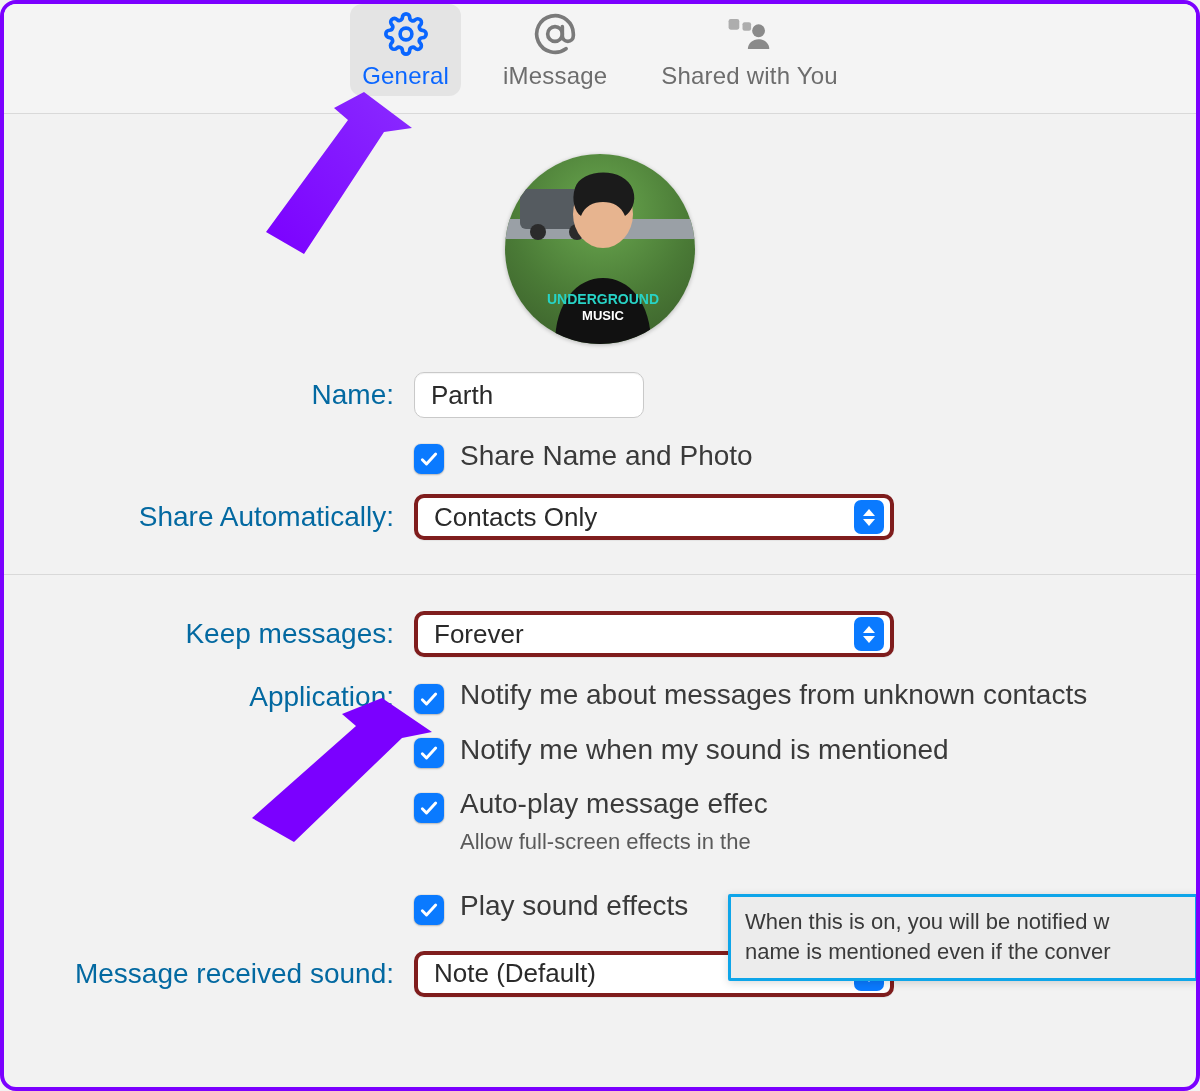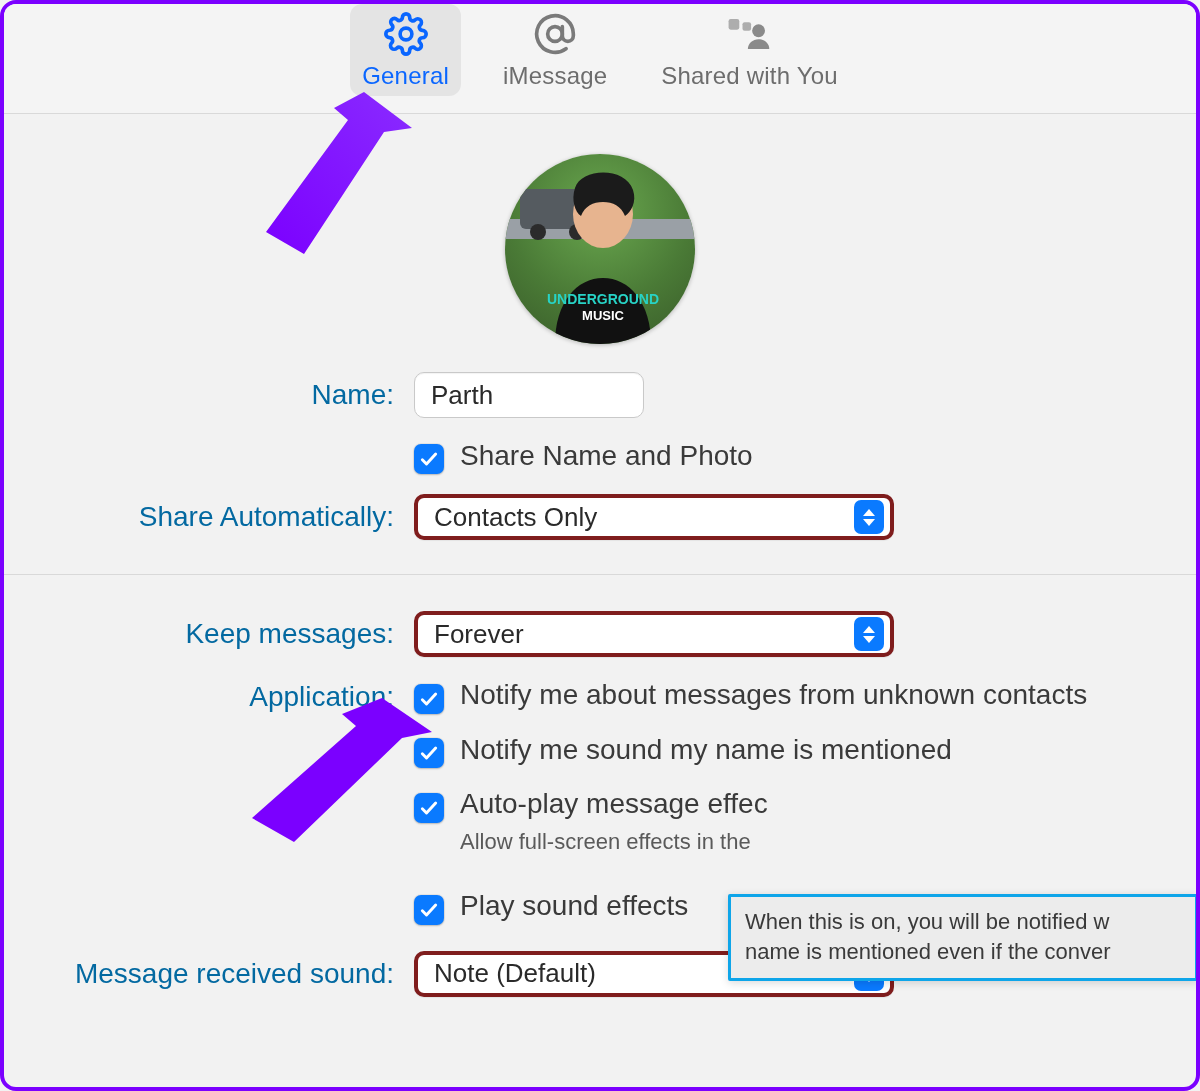--- a/index.html
+++ b/index.html
@@ -246,21 +246,21 @@
           </div>
           <span class="cb-label">Notify me about messages from unknown contacts</span>
         </div>
 
         <div class="checkbox-row">
           <div class="cb">
             <svg viewBox="0 0 24 24" fill="none" stroke="#fff" stroke-width="3.5" stroke-linecap="round" stroke-linejoin="round">
                 <polyline points="4 13 9 18 20 6"></polyline>
               </svg>
           </div>
-          <span class="cb-label">Notify me sound my name is mentioned</span>
+          <span class="cb-label">Notify me when my sound is mentioned</span>
         </div>
 
         <div>
           <div class="checkbox-row">
             <div class="cb">
               <svg viewBox="0 0 24 24" fill="none" stroke="#fff" stroke-width="3.5" stroke-linecap="round" stroke-linejoin="round">
                   <polyline points="4 13 9 18 20 6"></polyline>
                 </svg>
             </div>
             <span class="cb-label">Auto-play message effec</span>

